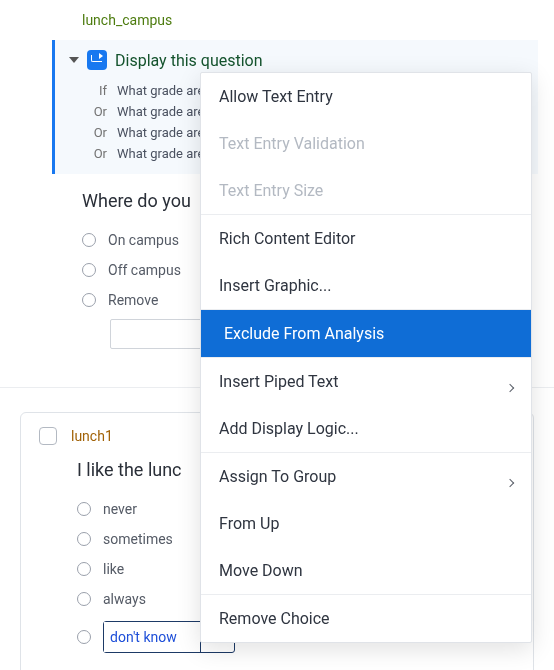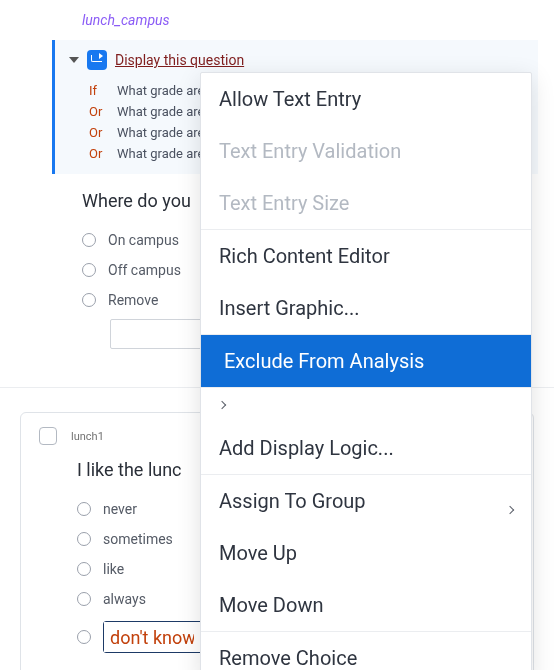--- a/index.html
+++ b/index.html
@@ -10,26 +10,25 @@
     background: #fff;
     width: 554px;
     height: 670px;
     overflow: hidden;
     position: relative;
   }
   .question-block {
     padding: 12px 16px 20px 16px;
   }
   .q-id {
-    color: #8b5cf6;
+    color: #4d7c0f;
     font-size: 14px;
     margin-left: 66px;
     margin-bottom: 12px;
     font-weight: 400;
-    font-style: italic;
   }
   .display-logic-box {
     margin-left: 36px;
     border-left: 3px solid #1878f0;
     background: #f5f9fd;
     padding: 10px 0 10px 14px;
   }
   .display-header {
     display: flex;
     align-items: center;
@@ -61,35 +60,35 @@
     content: "";
     position: absolute;
     right: 3px; top: 4px;
     width: 0; height: 0;
     border-left: 3px solid transparent;
     border-right: 3px solid transparent;
     border-bottom: 4px solid #fff;
     transform: rotate(90deg);
   }
   .display-title {
-    color: #7f1d1d;
-    font-size: 14px;
-    text-decoration: underline;
+    color: #14532d;
+    font-size: 16px;
   }
   .cond-row {
     display: flex;
     align-items: center;
     font-size: 13px;
     color: #4a5160;
     padding: 3px 0 3px 20px;
     gap: 10px;
   }
   .cond-op {
     width: 18px;
-    color: #c2410c;
+    text-align: right;
+    color: #737373;
   }
   .q-text {
     margin-left: 66px;
     margin-top: 16px;
     font-size: 18px;
     color: #2a2f38;
     font-weight: 400;
   }
   .choices {
     margin-left: 66px;
@@ -133,22 +132,22 @@
     gap: 14px;
   }
   .checkbox {
     width: 18px; height: 18px;
     border: 1.5px solid #b3b9c2;
     border-radius: 4px;
     flex-shrink: 0;
     margin-left: 4px;
   }
   .q-id2 {
-    color: #737373;
-    font-size: 11px;
+    color: #a16207;
+    font-size: 14px;
   }
   .q-text2 {
     margin-left: 42px;
     margin-top: 14px;
     font-size: 18px;
     color: #2a2f38;
   }
   .choices2 {
     margin-left: 42px;
     margin-top: 14px;
@@ -158,22 +157,22 @@
     border: 1.5px solid #1d3a66;
     border-radius: 3px;
     width: 132px;
     height: 32px;
   }
   .editing-input {
     border: none;
     outline: none;
     width: 96px;
     padding: 4px 6px;
-    font-size: 18px;
-    color: #c2410c;
+    font-size: 14px;
+    color: #1d4ed8;
     font-family: inherit;
   }
   .editing-dropdown-btn {
     width: 34px;
     border-left: 1.5px solid #1d3a66;
     display: flex;
     align-items: center;
     justify-content: center;
   }
   .chevron-down {
@@ -195,21 +194,21 @@
     top: 72px;
     width: 332px;
     background: #fff;
     border: 1px solid #e0e3e8;
     box-shadow: 0 6px 24px rgba(0,0,0,0.12);
     border-radius: 2px;
     z-index: 50;
   }
   .menu-item {
     padding: 14px 18px;
-    font-size: 20px;
+    font-size: 16px;
     color: #2f3540;
     display: flex;
     align-items: flex-end;
     justify-content: space-between;
   }
   .menu-item.disabled { color: #b3b9c2; }
   .menu-item.highlighted {
     background: #0f6dd6;
     color: #fff;
     padding-left: 23px;
@@ -321,32 +320,33 @@
     </div>
     <div class="menu-item">
       <span>Insert Graphic...</span>
     </div>
     <div class="menu-sep"></div>
     <div class="menu-item highlighted">
       <span>Exclude From Analysis</span>
     </div>
     <div class="menu-sep"></div>
     <div class="menu-item">
+      <span>Insert Piped Text</span>
       <span class="chevron-right-small"></span>
     </div>
     <div class="menu-item">
       <span>Add Display Logic...</span>
     </div>
     <div class="menu-sep"></div>
     <div class="menu-item">
       <span>Assign To Group</span>
       <span class="chevron-right-small"></span>
     </div>
     <div class="menu-item">
-      <span>Move Up</span>
+      <span>From Up</span>
     </div>
     <div class="menu-item">
       <span>Move Down</span>
     </div>
     <div class="menu-sep"></div>
     <div class="menu-item">
       <span>Remove Choice</span>
     </div>
   </div>
 

